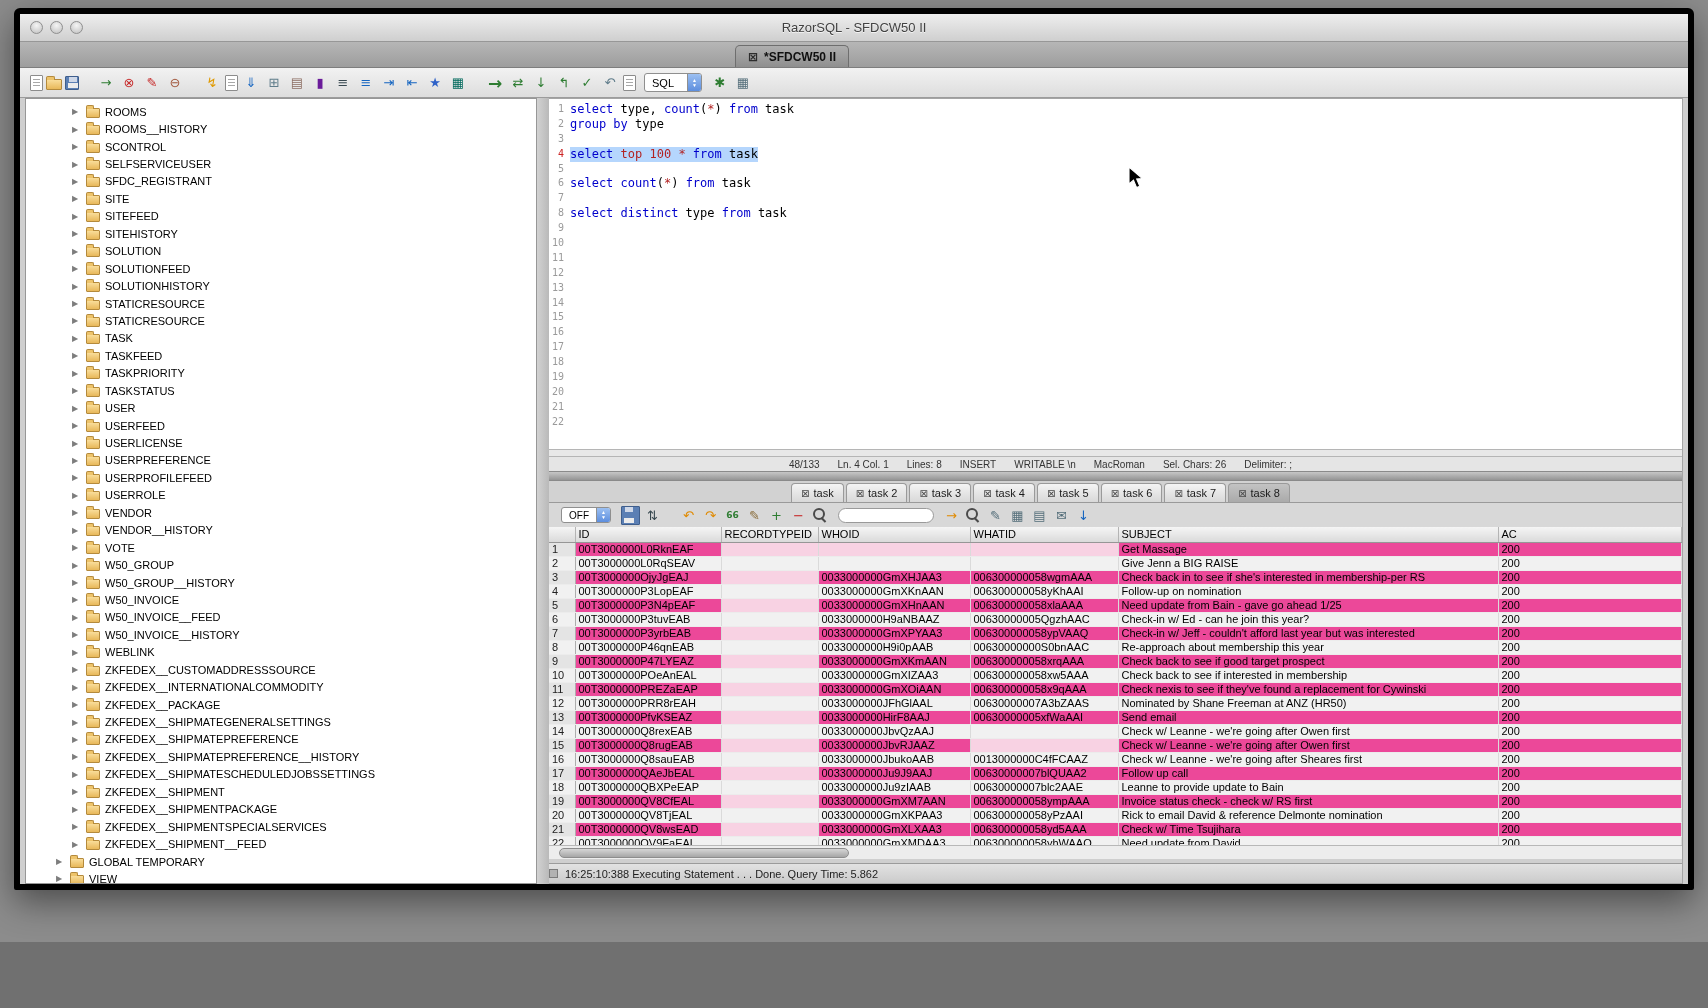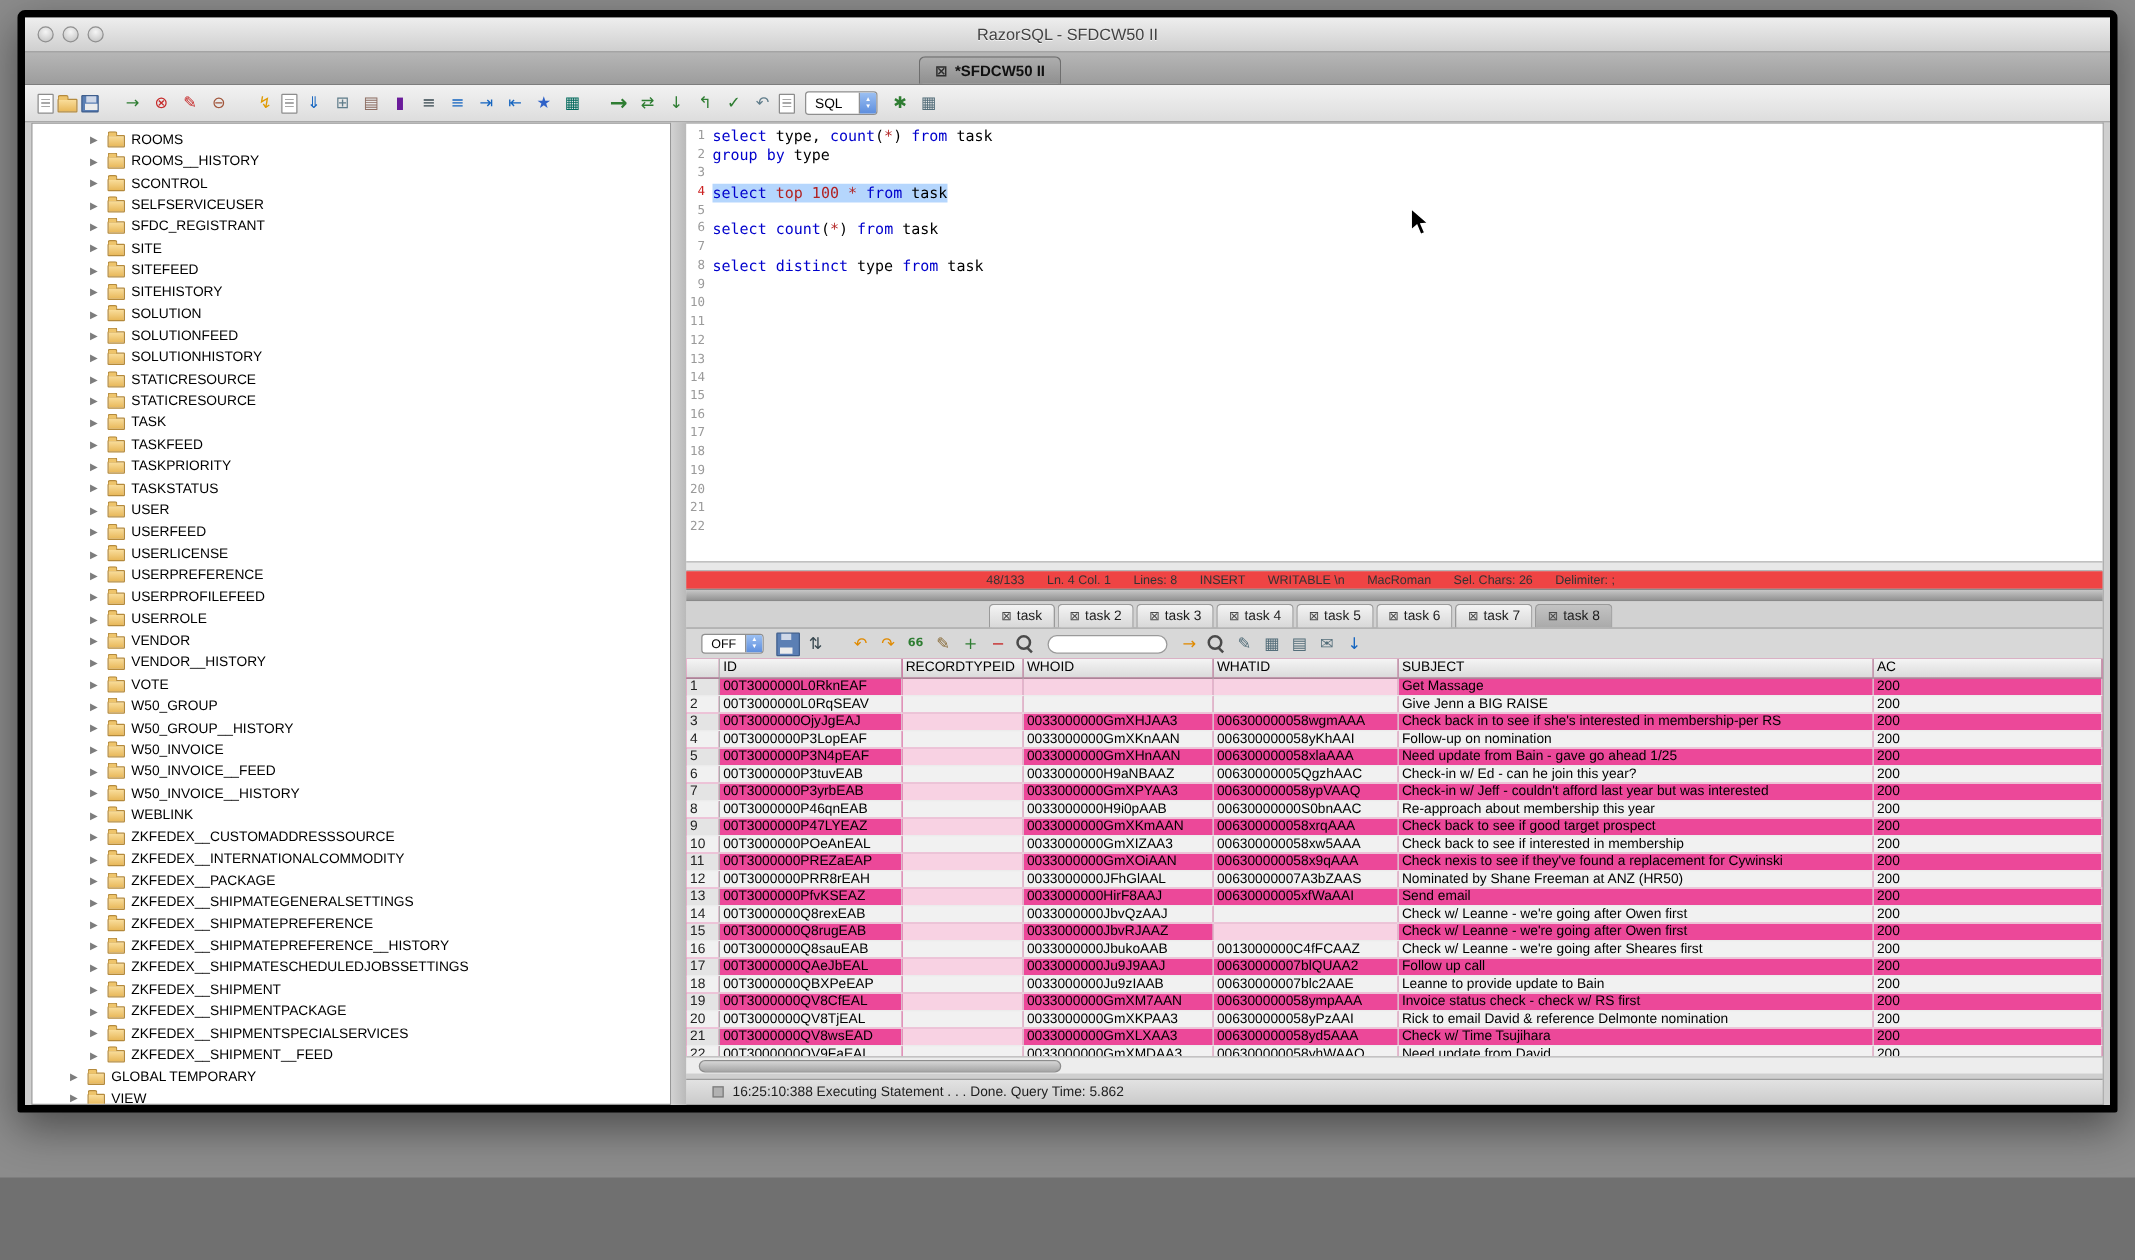--- a/index.html
+++ b/index.html
@@ -51,21 +51,21 @@
   .rightpanel{flex:1;display:flex;flex-direction:column;min-width:0;background:#cfcfcf;border:1px solid #a5a5a5;border-left:none;}
   
   .editor{height:350px;background:#fff;overflow:hidden;padding:3px 0 0 2px;font-family:"DejaVu Sans Mono",monospace;font-size:12px;flex:none;}
   .eline{height:14.9px;line-height:14.9px;white-space:pre;display:flex;}
   .ln{width:13px;text-align:right;color:#9a9a9a;font-size:10px;flex:none;}
   .ln.cur{color:#cc2222;}
   .ecode{margin-left:6px;}
   .k{color:#0000cc;} .r{color:#b22222;} .p{color:#000;}
   .ecode.sel{background:#b5d6fd;}
   .escroll{height:8px;background:#e8e8e8;border-top:1px solid #b5b5b5;border-bottom:1px solid #b5b5b5;flex:none;}
-  .estatus{height:14px;background:#ef4444;font-size:10px;color:#333;display:flex;justify-content:center;align-items:center;padding-right:150px;flex:none;}
+  .estatus{height:14px;background:#e5e5e5;font-size:10px;color:#333;display:flex;justify-content:center;align-items:center;padding-right:150px;flex:none;}
   .stseg{margin:0 9px;white-space:pre;}
   .hsplit{height:10px;background:linear-gradient(#c6c6c6,#949494);border-top:1px solid #8a8a8a;border-bottom:1px solid #8a8a8a;flex:none;}
   
   .rtabs{height:22px;background:#d2d2d2;border-bottom:1px solid #9a9a9a;display:flex;justify-content:center;align-items:flex-end;gap:2px;padding-right:150px;flex:none;}
   .rtab{height:19px;padding:0 9px;font-size:11px;display:flex;align-items:center;gap:4px;background:linear-gradient(#f4f4f4,#d8d8d8);border:1px solid #9a9a9a;border-bottom:none;border-radius:4px 4px 0 0;color:#1c1c1c;white-space:nowrap;cursor:default;}
   .rtab.active{background:linear-gradient(#c3c3c3,#aaaaaa);}
   .rtclose{font-size:10px;color:#4a4a4a;font-family:"DejaVu Sans",sans-serif;}
   
   .rtoolbar{height:24px;display:flex;align-items:center;padding:0 12px;gap:4px;background:#d8d8d8;flex:none;}
   .rtoolbar .tbicon{width:19px;height:19px;}
@@ -76,21 +76,21 @@
   col.c0{width:26px;} col.c1{width:146px;} col.c2{width:97px;} col.c3{width:152px;} col.c4{width:148px;} col.c5{width:380px;} col.c6{width:auto;}
   th{height:15px;background:linear-gradient(#f5f5f5,#dadada);border-right:1px solid #b4b4b4;border-bottom:1px solid #969696;font-weight:normal;text-align:left;padding:0 3px;white-space:nowrap;overflow:hidden;}
   td{height:13.8px;line-height:13px;border-right:1px solid #dadada;border-bottom:1px solid #ececec;padding:0 3px;white-space:nowrap;overflow:hidden;color:#000;}
   tbody tr:nth-child(even) td{background:#f1f1f1;}
   tbody td.gut{background:#e4e4e4;border-right:1px solid #adadad;color:#222;}
   tbody td.pink{background:#f8d2e3;}
   .thscroll{height:14px;background:#ededed;border-top:1px solid #b8b8b8;display:flex;align-items:center;flex:none;}
   .thscroll .thumb{margin-left:10px;width:290px;height:10px;border-radius:5px;background:linear-gradient(#d6d6d6,#a6a6a6);border:1px solid #8d8d8d;}
   .rfiller{flex:1;background:#cfcfcf;}
   
-  .bstatus{height:20px;background:linear-gradient(#e2e2e2,#cbcbcb);border-top:1px solid #9b9b9b;display:flex;align-items:center;padding:0 21px;gap:7px;font-size:11px;color:#1d1d1d;flex:none;}
+  .bstatus{height:20px;background:linear-gradient(#e2e2e2,#cbcbcb);border-top:1px solid #9b9b9b;display:flex;align-items:center;padding:0 0;gap:7px;font-size:11px;color:#1d1d1d;flex:none;}
   .stopicon{width:9px;height:9px;background:#b2b2b2;border:1px solid #7b7b7b;flex:none;}
   .cursor-svg{position:absolute;left:1128px;top:166px;width:17px;height:25px;z-index:60;}
 </style>
 </head>
 <body>
 
 <div class="window">
   <div class="titlebar">
     <div class="lights">
       <span class="light"></span>

